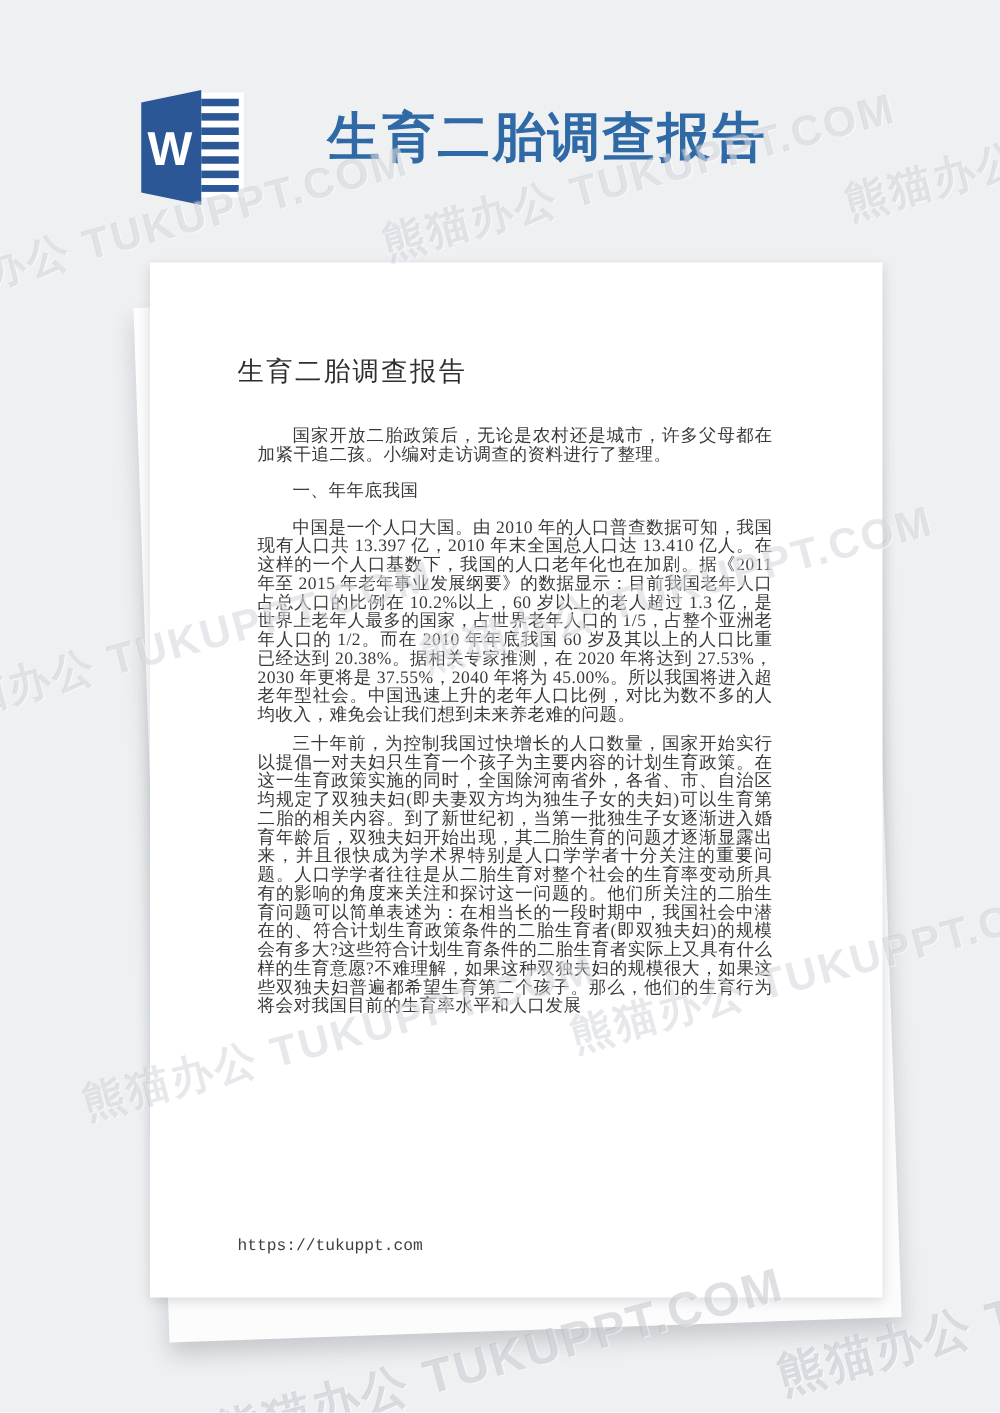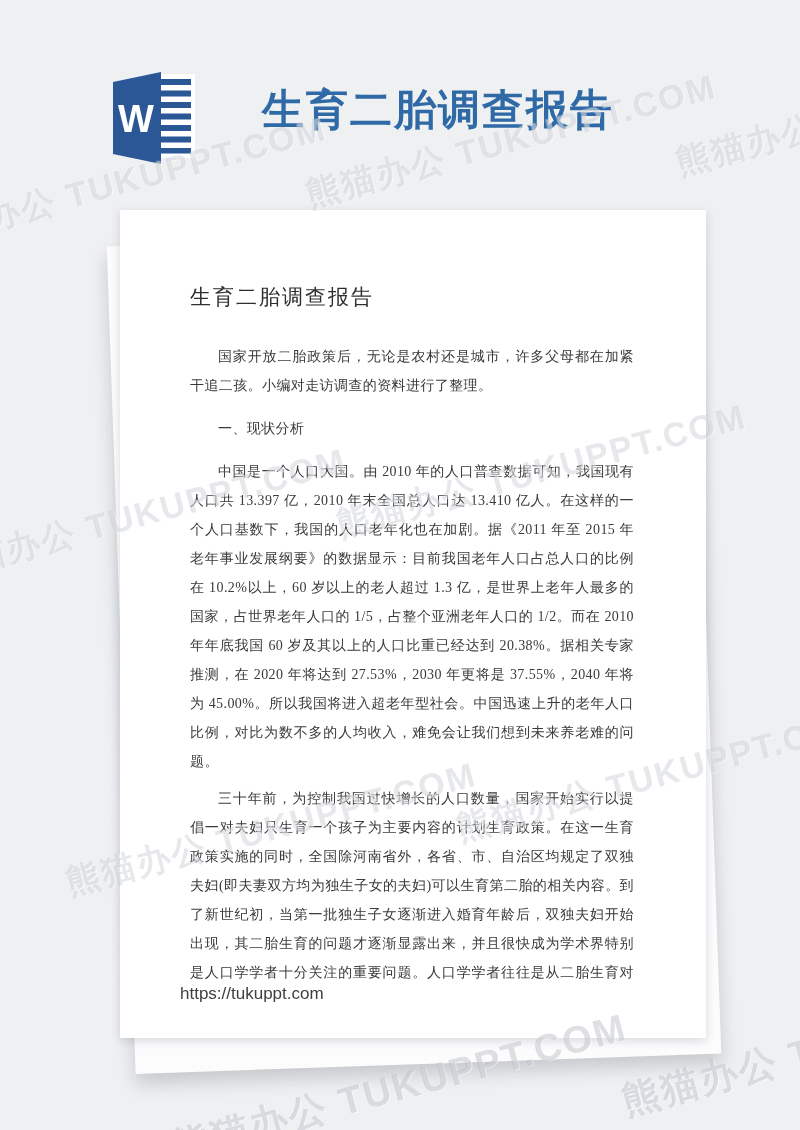--- a/index.html
+++ b/index.html
@@ -39,31 +39,31 @@
   
   .doc-inner{position:absolute;inset:0;padding:60px 72px 0 70px;box-sizing:border-box;}
   .doc-clip{height:718px;overflow:hidden;}
   .doc-title{
     font-family:"Liberation Serif", serif;
     font-size:21px;line-height:30px;font-weight:500;color:#2e2e2e;
     letter-spacing:2px;margin:12px 0 30px 0;
   }
   .doc-para{
     font-family:"Liberation Serif", serif;
-    font-size:14px;line-height:29px;color:#3a3a3a;
+    font-size:14px;line-height:15px;color:#3a3a3a;
     letter-spacing:0.4px;
     text-indent:2em;
     text-align:justify;
-    margin:8px 0;
+    margin:8px 16px;
   }
   .doc-heading{margin-top:14px;margin-bottom:14px;}
   .doc-footer{
-    position:absolute;left:60px;bottom:34px;
-    font-family:Liberation Sans, sans-serif;
-    font-size:17px;color:#3f3f3f;text-decoration:none;
+    position:absolute;left:70px;bottom:34px;
+    font-family:Liberation Mono, monospace;
+    font-size:13px;color:#3f3f3f;text-decoration:none;
   }
 
   
   .wm-layer{position:absolute;inset:0;pointer-events:none;z-index:50;}
   .wm{
     position:absolute;white-space:nowrap;
     font-family:"Liberation Sans", sans-serif;
     font-size:34px;font-weight:700;letter-spacing:2px;
     color:rgba(172,178,188,0.30);
     text-shadow:1px 1px 0 rgba(255,255,255,0.45);
@@ -99,21 +99,21 @@
   </div>
 
   <div class="paper back"></div>
 
   <div class="paper front">
     <div class="doc-inner">
       <div class="doc-clip">
         <div class="doc-title">生育二胎调查报告</div>
 
       <p class="doc-para">国家开放二胎政策后，无论是农村还是城市，许多父母都在加紧干追二孩。小编对走访调查的资料进行了整理。</p>
-          <p class="doc-para doc-heading">一、现状分析</p>
+          <p class="doc-para doc-heading">一、年年底我国</p>
           <p class="doc-para">中国是一个人口大国。由 2010 年的人口普查数据可知，我国现有人口共 13.397 亿，2010 年末全国总人口达 13.410 亿人。在这样的一个人口基数下，我国的人口老年化也在加剧。据《2011 年至 2015 年老年事业发展纲要》的数据显示：目前我国老年人口占总人口的比例在 10.2%以上，60 岁以上的老人超过 1.3 亿，是世界上老年人最多的国家，占世界老年人口的 1/5，占整个亚洲老年人口的 1/2。而在 2010 年年底我国 60 岁及其以上的人口比重已经达到 20.38%。据相关专家推测，在 2020 年将达到 27.53%，2030 年更将是 37.55%，2040 年将为 45.00%。所以我国将进入超老年型社会。中国迅速上升的老年人口比例，对比为数不多的人均收入，难免会让我们想到未来养老难的问题。</p>
           <p class="doc-para">三十年前，为控制我国过快增长的人口数量，国家开始实行以提倡一对夫妇只生育一个孩子为主要内容的计划生育政策。在这一生育政策实施的同时，全国除河南省外，各省、市、自治区均规定了双独夫妇(即夫妻双方均为独生子女的夫妇)可以生育第二胎的相关内容。到了新世纪初，当第一批独生子女逐渐进入婚育年龄后，双独夫妇开始出现，其二胎生育的问题才逐渐显露出来，并且很快成为学术界特别是人口学学者十分关注的重要问题。人口学学者往往是从二胎生育对整个社会的生育率变动所具有的影响的角度来关注和探讨这一问题的。他们所关注的二胎生育问题可以简单表述为：在相当长的一段时期中，我国社会中潜在的、符合计划生育政策条件的二胎生育者(即双独夫妇)的规模会有多大?这些符合计划生育条件的二胎生育者实际上又具有什么样的生育意愿?不难理解，如果这种双独夫妇的规模很大，如果这些双独夫妇普遍都希望生育第二个孩子。那么，他们的生育行为将会对我国目前的生育率水平和人口发展</p>
         </div>
       <a class="doc-footer">https://tukuppt.com</a>
     </div>
   </div>
 
   <div class="wm-layer">
 
   <span class="wm" style="left: -90px; top: 160px;">熊猫办公 TUKUPPT.COM</span>

